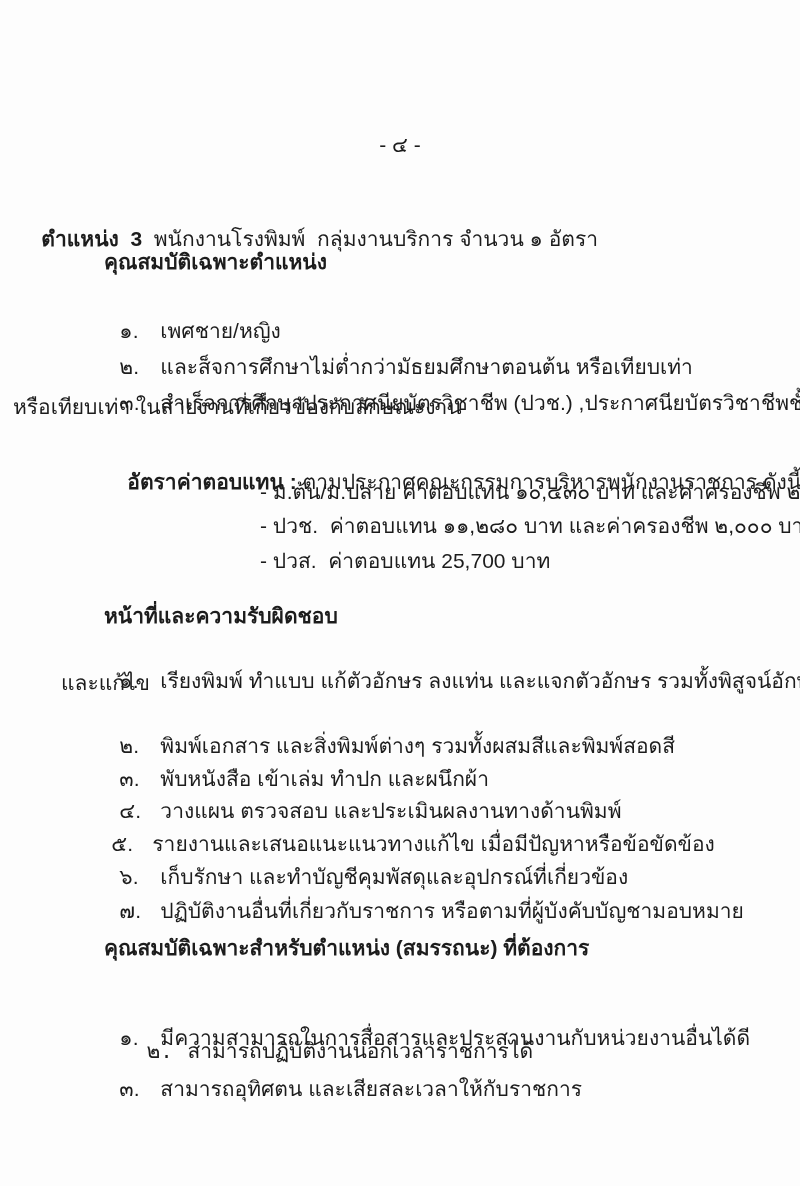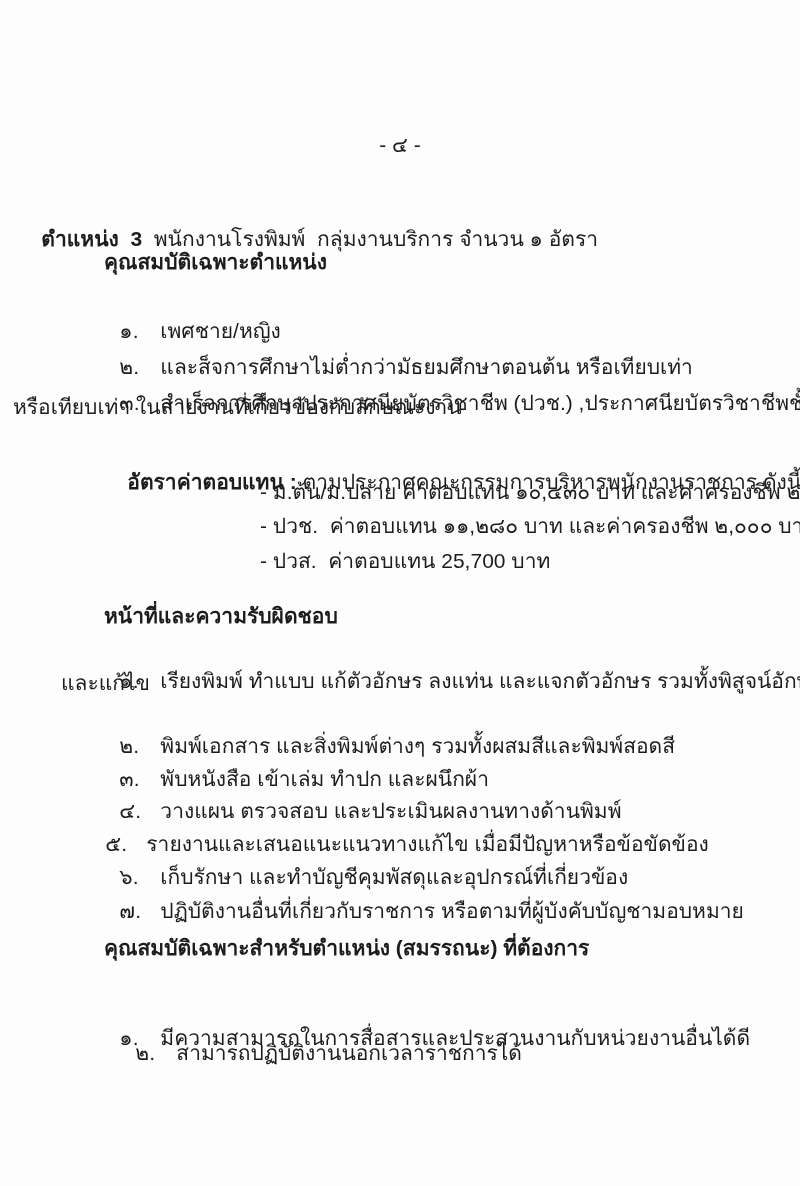--- a/index.html
+++ b/index.html
@@ -74,32 +74,35 @@
   <div class="line" style="top:668px; left:13px;margin-left:48px;">และแก้ไข</div>
   <div class="line" style="top:701px; left:96px;">
     <span class="num">๒.</span><span>พิมพ์เอกสาร และสิ่งพิมพ์ต่างๆ รวมทั้งผสมสีและพิมพ์สอดสี</span>
   </div>
   <div class="line" style="top:734px; left:96px;">
     <span class="num">๓.</span><span>พับหนังสือ เข้าเล่ม ทำปก และผนึกผ้า</span>
   </div>
   <div class="line" style="top:766px; left:96px;">
     <span class="num">๔.</span><span>วางแผน ตรวจสอบ และประเมินผลงานทางด้านพิมพ์</span>
   </div>
-  <div class="line" style="top:799px; left:82px;">
+  <div class="line" style="top:799px; left:88px;">
     <span class="num">๕.</span><span>รายงานและเสนอแนะแนวทางแก้ไข เมื่อมีปัญหาหรือข้อขัดข้อง</span>
   </div>
   <div class="line" style="top:832px; left:96px;">
     <span class="num">๖.</span><span>เก็บรักษา และทำบัญชีคุมพัสดุและอุปกรณ์ที่เกี่ยวข้อง</span>
   </div>
   <div class="line" style="top:866px; left:96px;">
     <span class="num">๗.</span><span>ปฏิบัติงานอื่นที่เกี่ยวกับราชการ หรือตามที่ผู้บังคับบัญชามอบหมาย</span>
   </div>
 
   <div class="line bold" style="top:933px; left:104px;">คุณสมบัติเฉพาะสำหรับตำแหน่ง (สมรรถนะ) ที่ต้องการ</div>
 
   <div class="line" style="top:993px; left:96px;">
     <span class="num">๑.</span><span>มีความสามารถในการสื่อสารและประสานงานกับหน่วยงานอื่นได้ดี</span>
   </div>
-  <div class="line" style="top:1008px; left:112px;">
+  <div class="line" style="top:1008px; left:96px;font-family:Liberation Mono, monospace;">
     <span class="num">๒.</span><span>สามารถปฏิบัติงานนอกเวลาราชการได้</span>
+  </div>
+  <div class="line" style="top:1044px; left:96px;">
+    <span class="num">๓.</span><span>สามารถอุทิศตน และเสียสละเวลาให้กับราชการ</span>
   </div>
 
 </div>
 
 </body></html>

